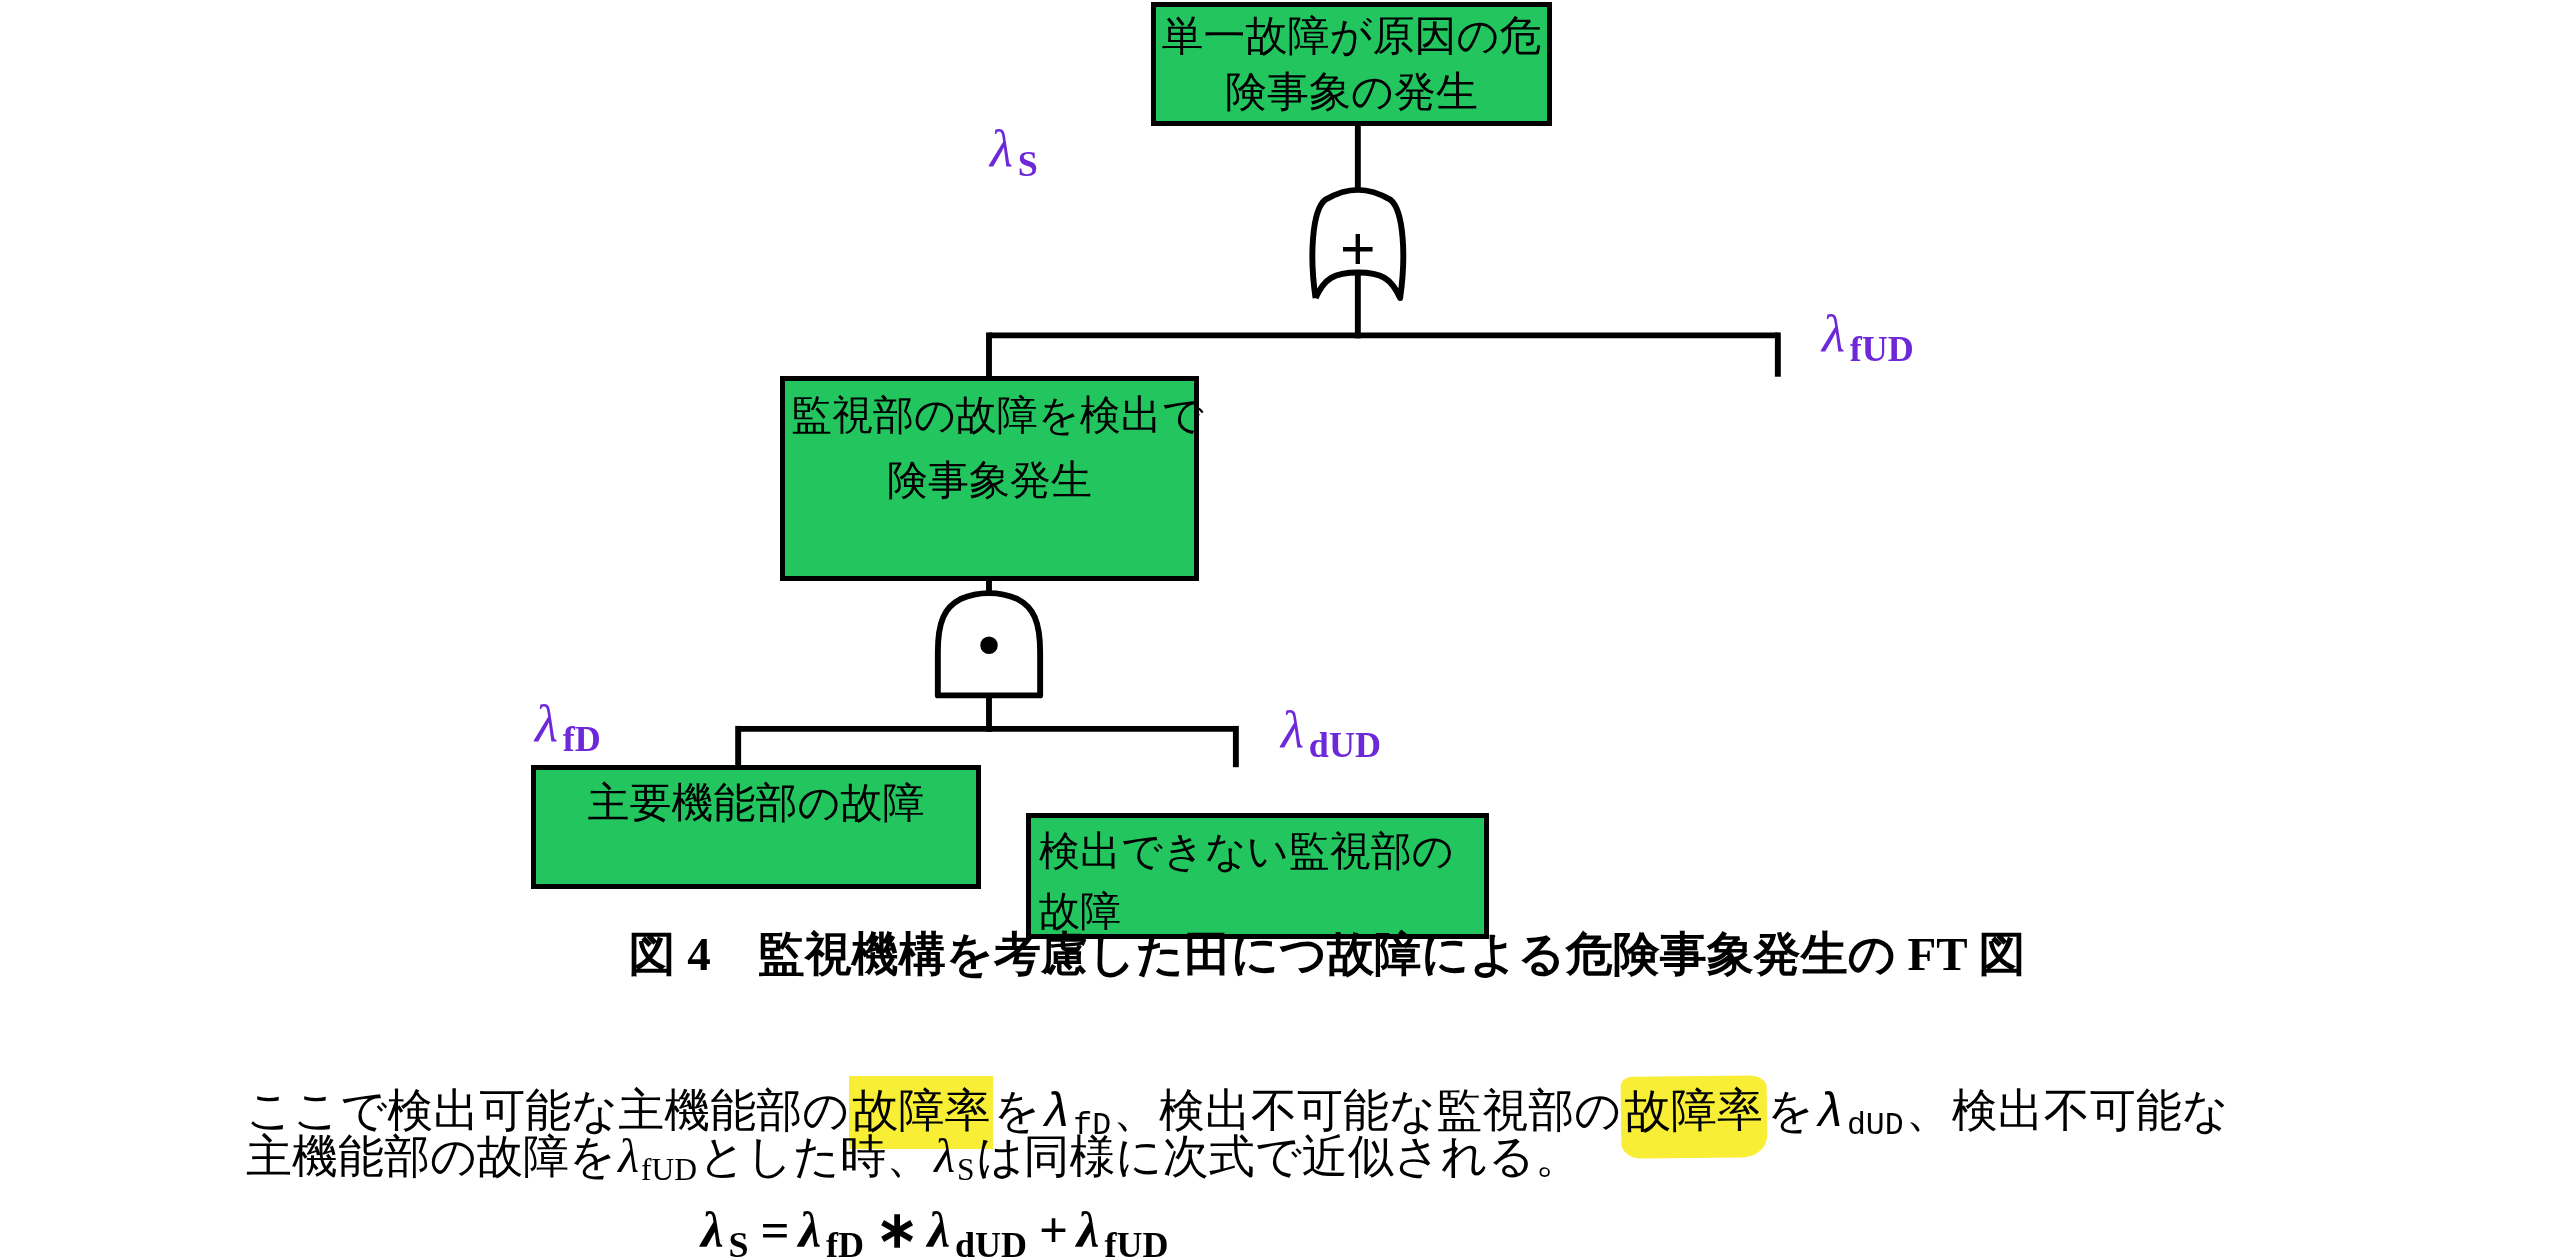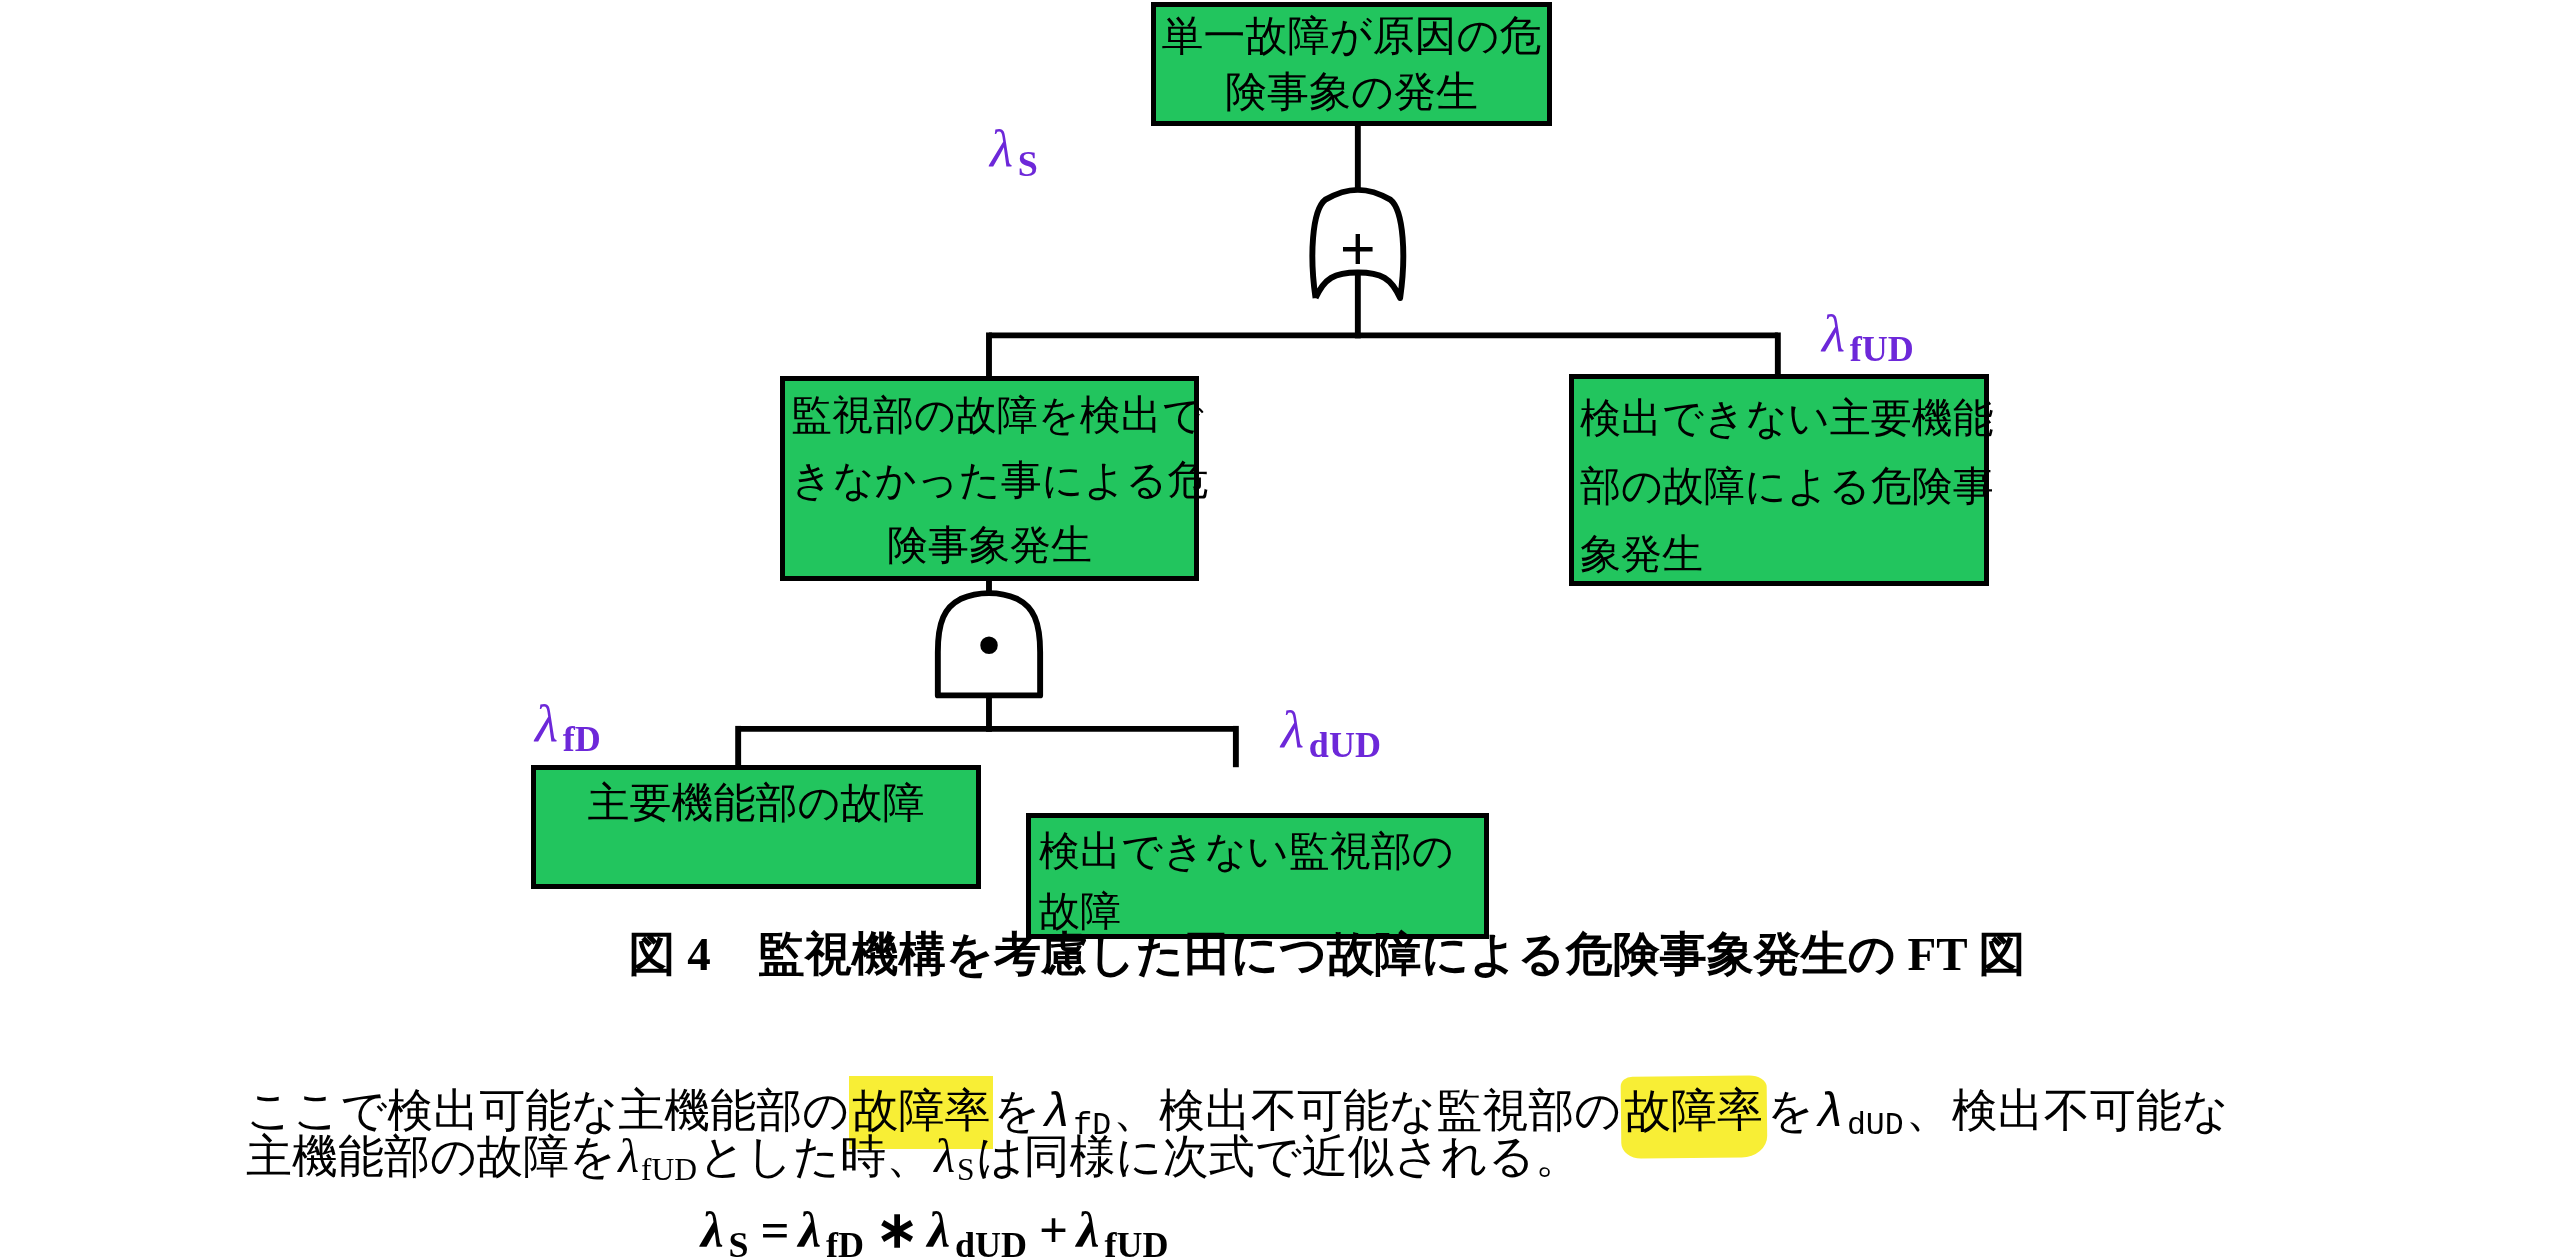--- a/index.html
+++ b/index.html
@@ -85,29 +85,23 @@
     </g>
   </svg>
 
   <div class="node node-top">
     <div class="ln">単一故障が原因の危</div>
     <div class="ln">険事象の発生</div>
   </div>
 
   <div class="node node-midl">
     <div class="ln">監視部の故障を検出で</div>
-    <div class="ln">きなかった事による危</div>
     <div class="ln">険事象発生</div>
   </div>
 
-  <div class="node node-midr">
-    <div class="ln">検出できない主要機能</div>
-    <div class="ln">部の故障による危険事</div>
-    <div class="ln">象発生</div>
-  </div>
 
   <div class="node node-botl">
     <div class="ln">主要機能部の故障</div>
   </div>
 
   <div class="node node-botr">
     <div class="ln">検出できない監視部の</div>
     <div class="ln">故障</div>
   </div>
 

